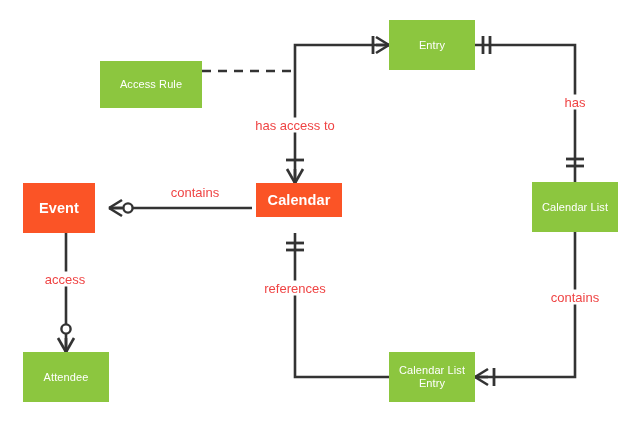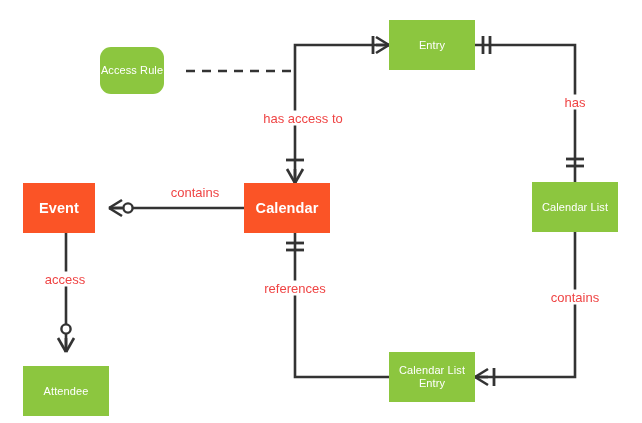--- a/index.html
+++ b/index.html
@@ -128,36 +128,36 @@
       <g>
         <path d="M 475 377 L 488 369" stroke-width="2.6"></path>
         <path d="M 475 377 L 488 377" stroke-width="2.6"></path>
         <path d="M 475 377 L 488 385" stroke-width="2.6"></path>
         <path d="M 494 368 L 494 386" stroke-width="2.8"></path>
       </g>
 
     </g>
   </svg>
 
-  <div class="entity green" style="left:100px; top:47px; width:64px; height:47px;border-radius:11px;">Access Rule</div>
+  <div class="entity green" style="left:100px; top:61px; width:102px; height:47px;">Access Rule</div>
 
   <div class="entity green" style="left:389px; top:20px; width:86px; height:50px;">Entry</div>
 
   <div class="entity orange" style="left:23px; top:183px; width:72px; height:50px;">Event</div>
 
-  <div class="entity orange" style="left:244px; top:183px; width:86px; height:50px;">Calendar</div>
+  <div class="entity orange" style="left:256px; top:183px; width:86px; height:34px;">Calendar</div>
 
   <div class="entity green" style="left:532px; top:182px; width:86px; height:50px;">Calendar List</div>
 
-  <div class="entity green" style="left:23px; top:352px; width:86px; height:50px;margin-top:14px;">Attendee</div>
+  <div class="entity green" style="left:23px; top:352px; width:86px; height:50px;">Attendee</div>
 
   <div class="entity green" style="left:389px; top:352px; width:86px; height:50px;">Calendar List
 Entry</div>
 
-  <div class="edge-label" style="left:295px; top:118px;margin-left:8px;">has access to</div>
+  <div class="edge-label" style="left:295px; top:125px;">has access to</div>
 
   <div class="edge-label" style="left:195px; top:192px;">contains</div>
 
   <div class="edge-label" style="left:65px; top:279px;">access</div>
 
   <div class="edge-label" style="left:295px; top:288px;">references</div>
 
   <div class="edge-label" style="left:575px; top:102px;">has</div>
 
   <div class="edge-label" style="left:575px; top:297px;">contains</div>

